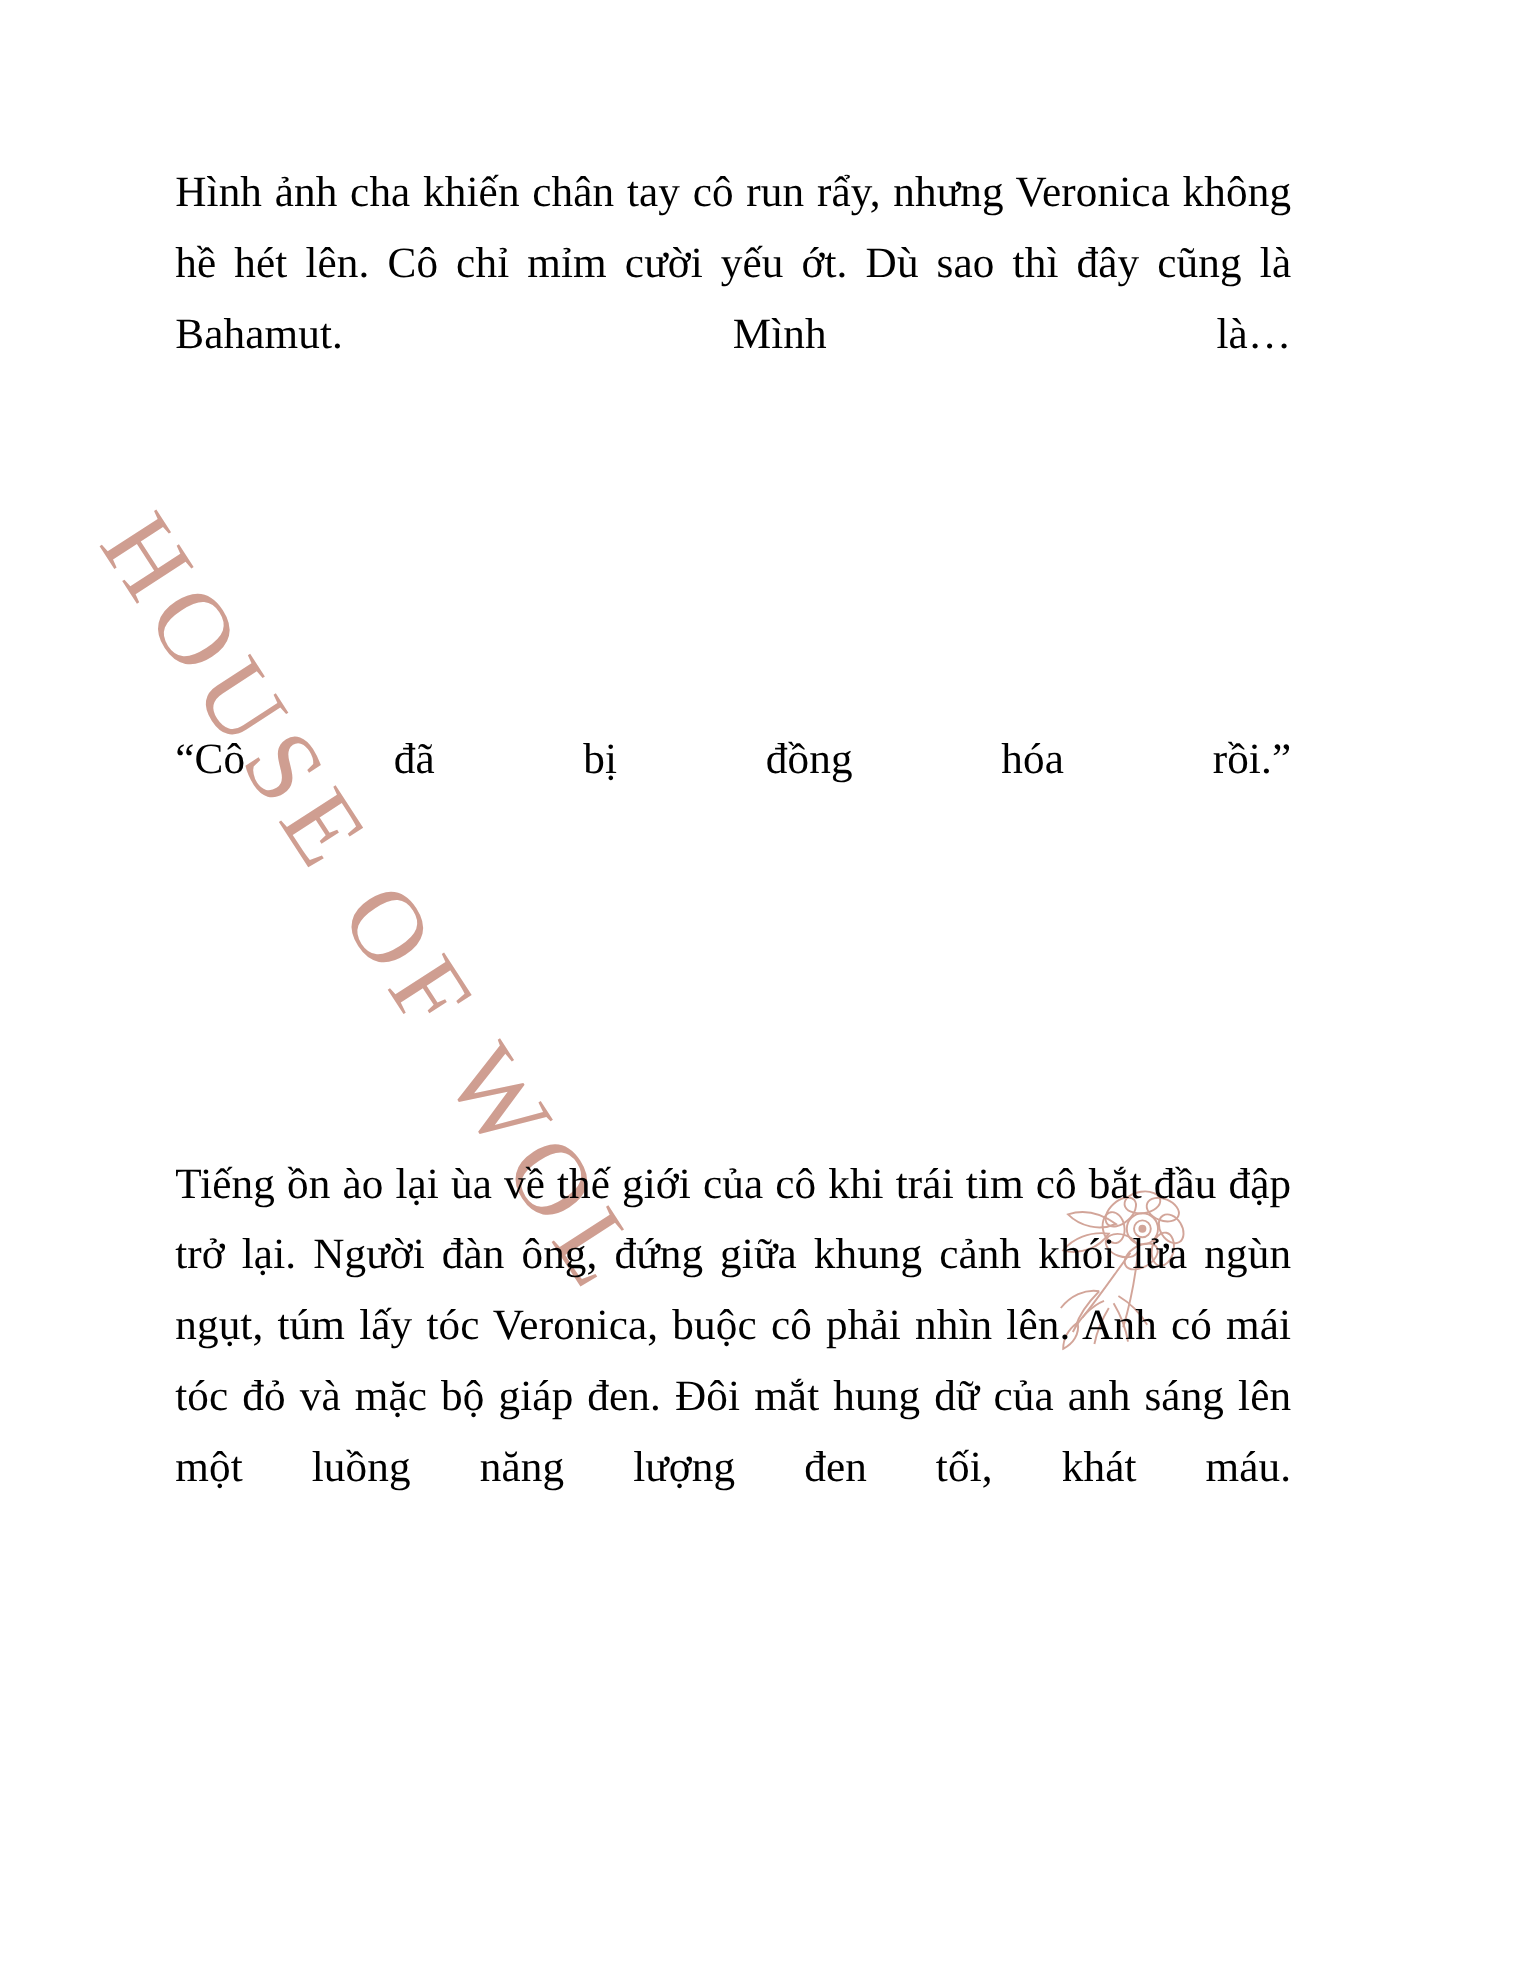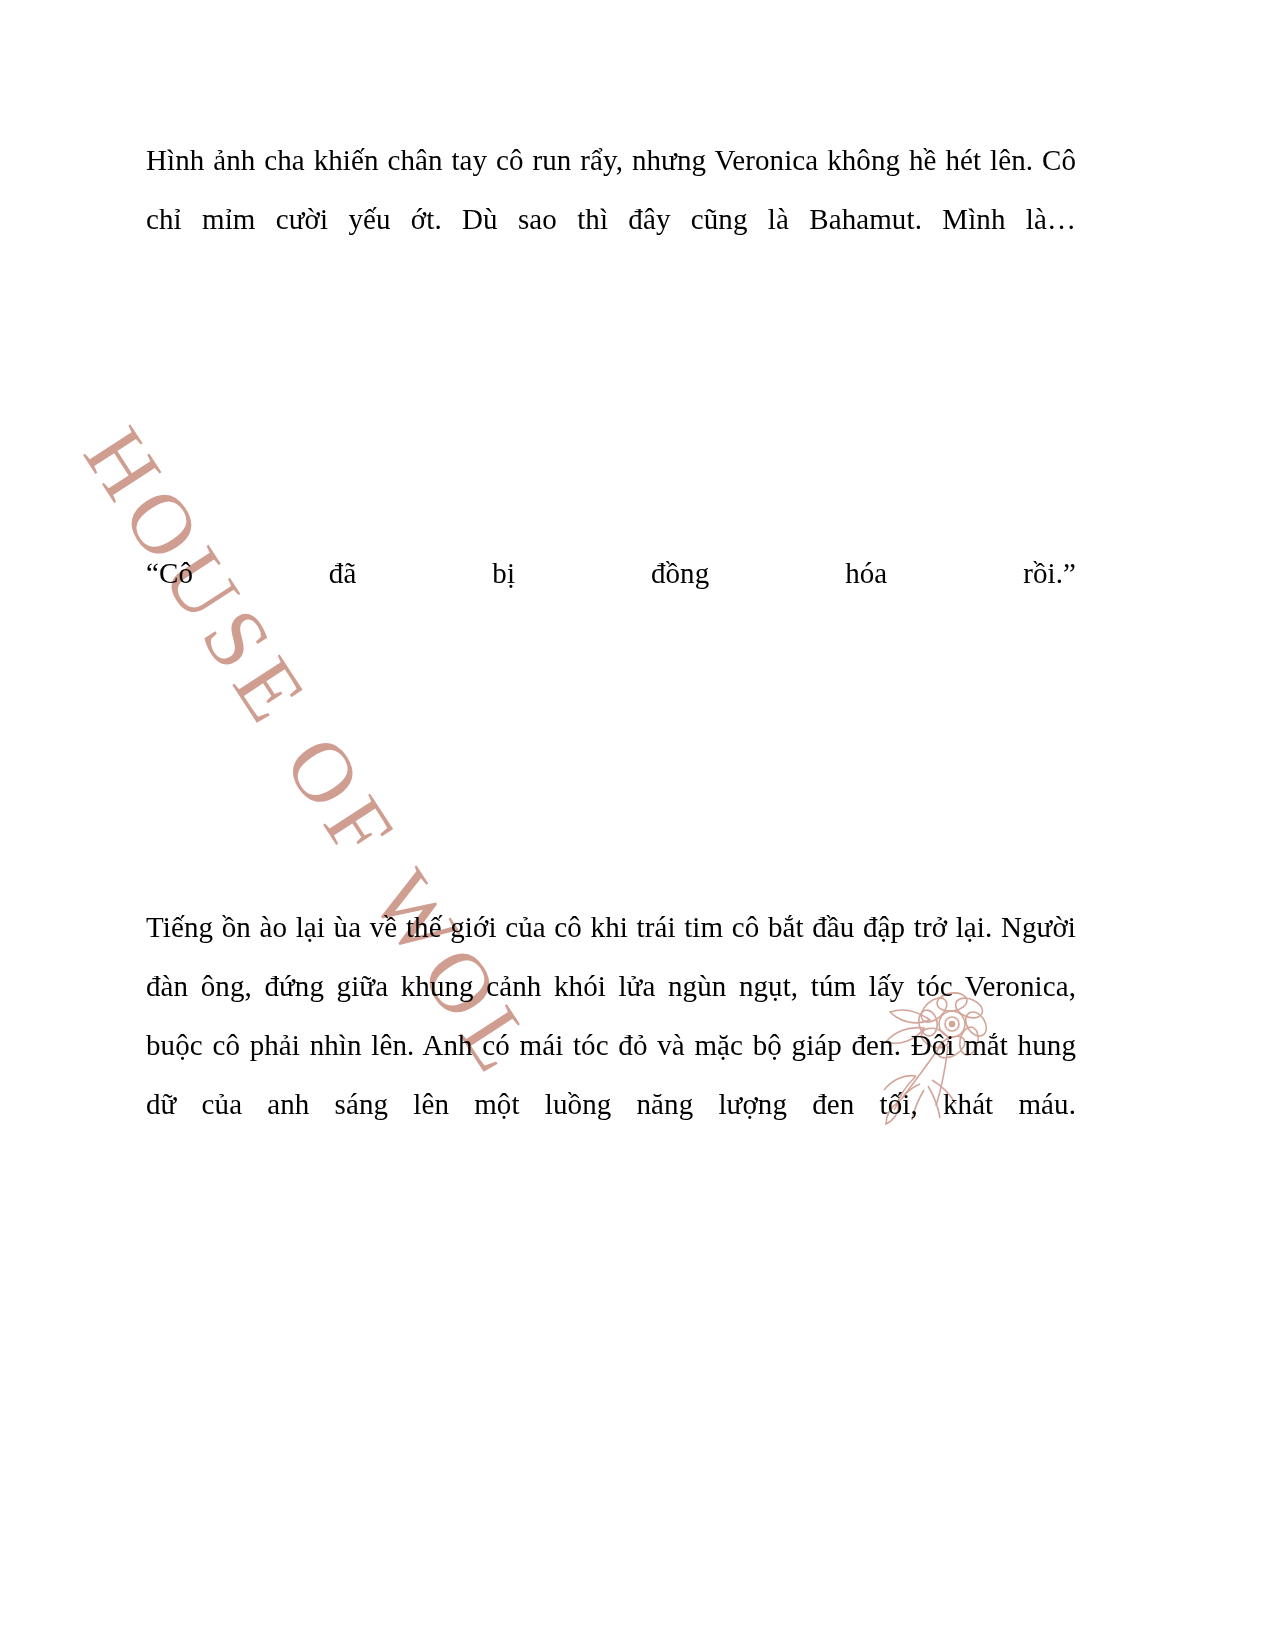--- a/index.html
+++ b/index.html
@@ -56,21 +56,21 @@
   .doc-body {
     position: absolute;
     left: 146px;
     top: 131px;
     width: 930px;
     z-index: 2;
   }
 
   .para {
     margin: 0 0 0 0;
-    font-size: 29px;
+    font-size: 36px;
     line-height: 59px;
     text-align: justify;
     text-justify: inter-word;
     letter-spacing: 0.1px;
     word-spacing: 0.3px;
   }
 
   .gap-lg { height: 118px; }
   .gap-md { height: 118px; }
 

